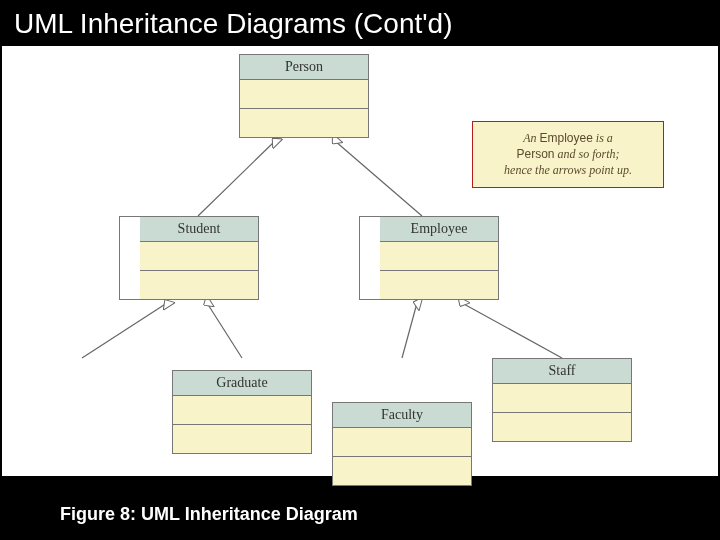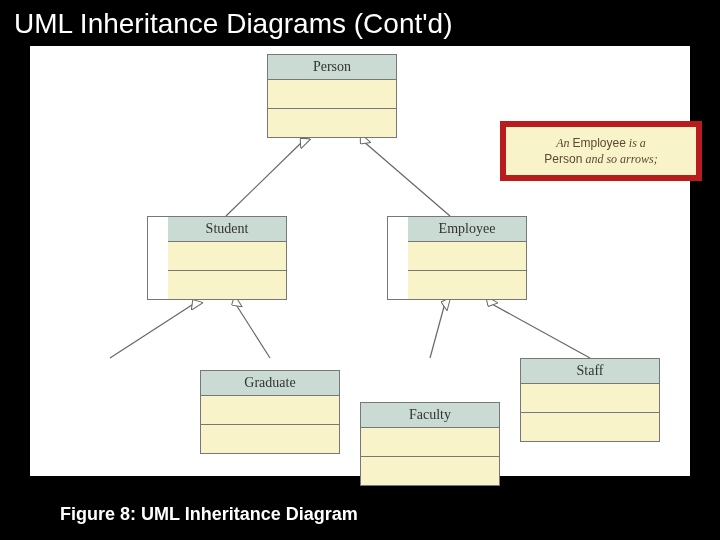--- a/index.html
+++ b/index.html
@@ -14,21 +14,21 @@
   .title {
     color: #fff;
     font-weight: normal;
     font-size: 28px;
     padding: 8px 14px 6px;
     letter-spacing: 0px;
   }
   .canvas {
     position: relative;
     margin: 0 auto;
-    width: 660px;
+    width: 716px;
     height: 430px;
     background: #fff;
   }
   svg.arrows {
     position: absolute;
     left: 0; top: 0;
     width: 660px; height: 430px;
     pointer-events: none;
   }
   .uml {
@@ -54,21 +54,21 @@
     background: #f9f3c9;
     height: 28px;
   }
   .lvl-top   { width: 130px; }
   .lvl-mid   { width: 140px; padding-left: 20px; }
   .lvl-leaf  { width: 140px; }
   .note {
     position: absolute;
     width: 170px;
     background: #f9f3c9;
-    border: 6px solid #b91c1c;
+    border: 1px solid #b91c1c;
     font-family: Georgia, 'Times New Roman', serif;
     font-style: italic;
     font-size: 12px;
     color: #5b4a2f;
     padding: 8px 10px;
     line-height: 1.35;
     text-align: center;
   }
   .note .kw { font-family: Verdana, Geneva, sans-serif; font-style: normal; }
   .caption {
@@ -106,21 +106,22 @@
   </svg>
 
   <div class="uml lvl-top" style="left:237px; top:8px;">
     <div class="name">Person</div>
     <div class="attrs"></div>
     <div class="methods"></div>
   </div>
 
   <div class="note" style="left:470px; top:75px;">
     <span>An </span><span class="kw">Employee</span><span> is a</span><br>
-    <span class="kw">Person</span><span> and so arrows;</span><br>
+    <span class="kw">Person</span><span> and so forth;</span><br>
+    <span>hence the arrows point up.</span>
   </div>
 
   <div class="uml lvl-mid" style="left:117px; top:170px;">
     <div class="name">Student</div>
     <div class="attrs"></div>
     <div class="methods"></div>
   </div>
   <div class="uml lvl-mid" style="left:357px; top:170px;">
     <div class="name">Employee</div>
     <div class="attrs"></div>

